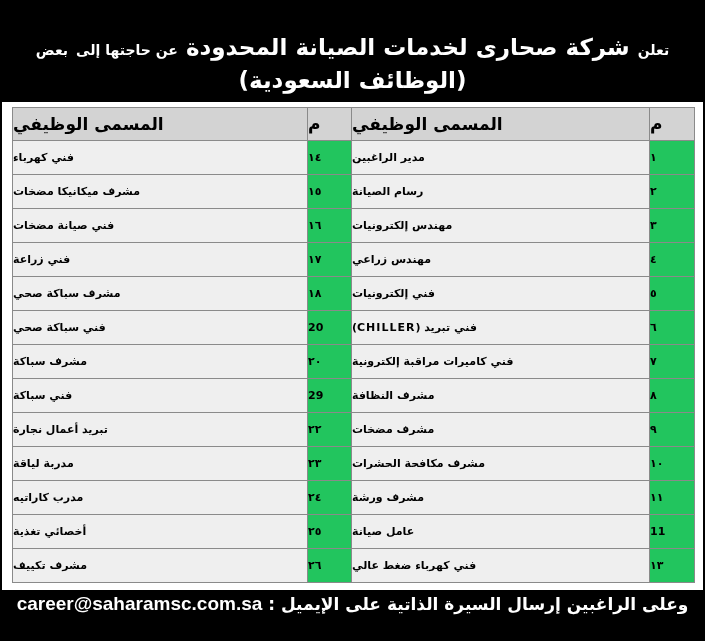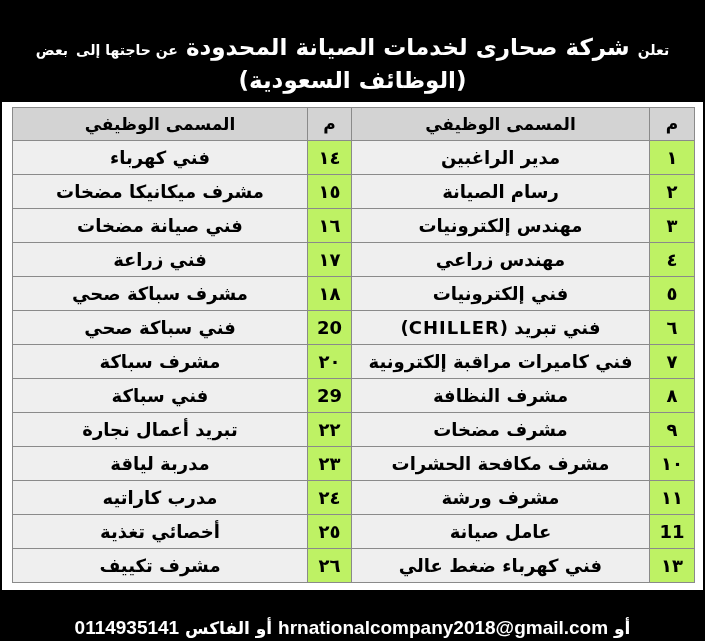--- a/index.html
+++ b/index.html
@@ -17,26 +17,26 @@
   .headline .l3 { position:absolute; top:70px; left:0; right:0; font-size:18px; font-weight:bold; line-height:26px; }
 
   .frame {
     position:absolute; left:2px; top:102px; width:701px; height:488px; background:#fff;
   }
   table.jobs {
     position:absolute; left:10px; top:5px; width:682px;
     border-collapse:collapse; direction:rtl; table-layout:fixed;
   }
   table.jobs th, table.jobs td {
-    border:1px solid #8a8a8a; padding:0; text-align:center; color:#000;
+    border:1px solid #8a8a8a; padding:0; text-align:left; color:#000;
     font-weight:bold; overflow:hidden; white-space:nowrap;
   }
   table.jobs th { background:#d3d3d3; height:32px; font-size:17px; }
-  table.jobs td { height:33px; font-size:18px; }
-  td.num { background:#bef264; font-size:15px; }
+  table.jobs td { height:33px; font-size:11px; }
+  td.num { background:#22c55e; font-size:15px; }
   td.title { background:#efefef; letter-spacing:1px; }
   col.c-num { width:45px; }
   col.c-title1 { width:295px; }
   col.c-num2 { width:44px; }
   col.c-title2 { width:298px; }
 
   .footer {
     position:absolute; left:0; top:590px; width:705px; height:51px; color:#fff;
     text-align:center; direction:rtl; font-weight:bold;
   }
@@ -150,19 +150,17 @@
           <td class="num">١٣</td>
           <td class="title">فني كهرباء ضغط عالي</td>
           <td class="num">٢٦</td>
           <td class="title">مشرف تكييف</td>
         </tr>
       </tbody>
   </table>
 </div>
 
 <div class="footer">
-  <div class="f2">
-    <span>أو</span>
-    <span class="latin">hrnationalcompany2018@gmail.com</span>
-    <span>أو الفاكس</span>
-    <span class="latin">0114935141</span>
+  <div class="f1">
+    <span>وعلى الراغبين إرسال السيرة الذاتية على الإيميل :</span>
+    <span class="latin">career@saharamsc.com.sa</span>
   </div>
 </div>
 
 </body></html>

